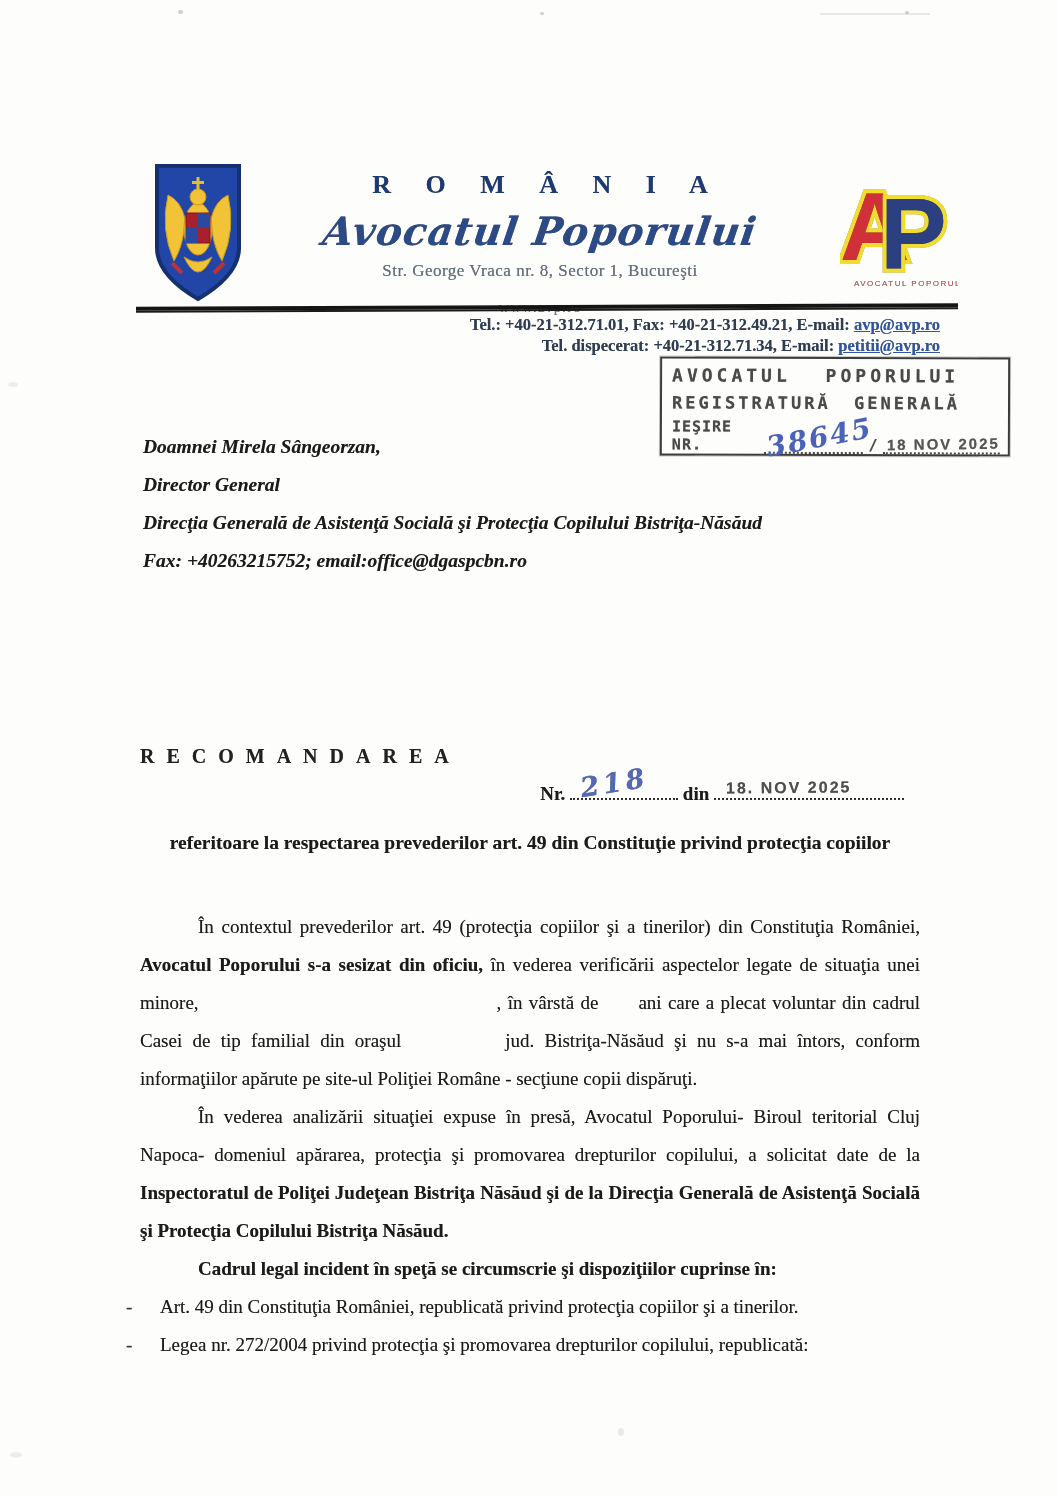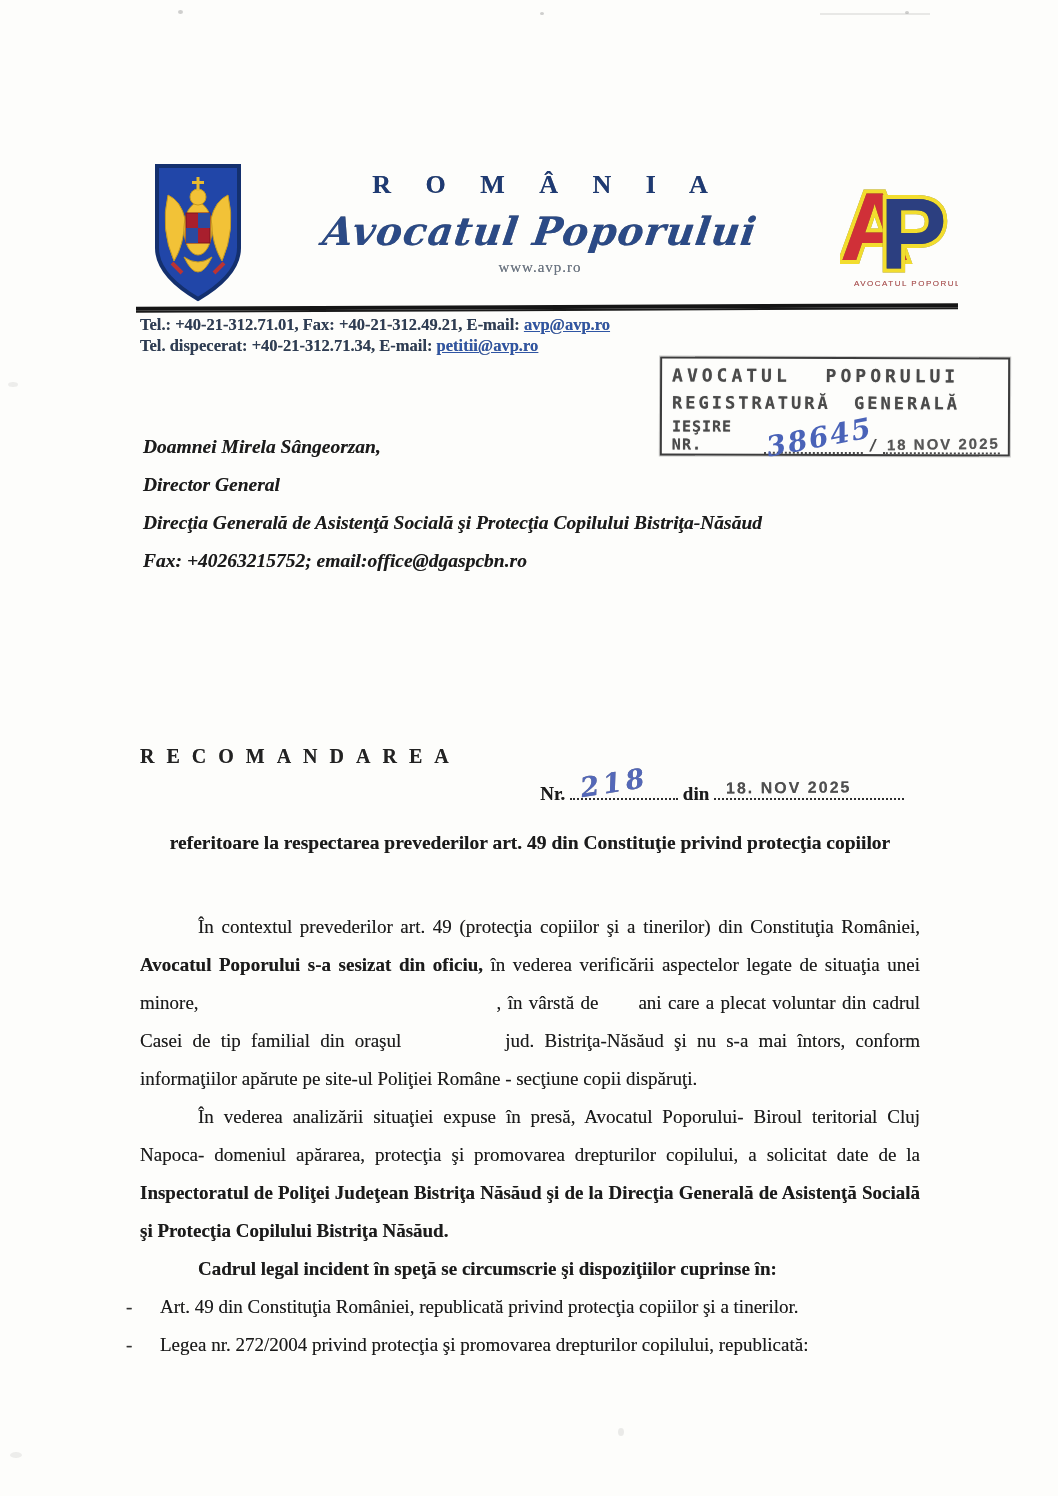--- a/index.html
+++ b/index.html
@@ -16,30 +16,30 @@
   .hdr-center { position:absolute; left:250px; top:170px; width:580px; text-align:center; }
   .country {
     font-family:"Liberation Serif",serif; font-weight:bold; font-size:26px;
     letter-spacing:14px; padding-left:14px; color:#1e3a73;
   }
   .script-name {
     margin-top:8px; font-family:"DejaVu Serif",serif; font-style:italic; font-weight:bold;
     font-size:39px; color:#2b4a86; transform:skewX(-8deg); letter-spacing:1px;
   }
   .addr { margin-top:7px; font-size:17px; color:#64707f; letter-spacing:0.5px; }
-  .site { margin-top:5px; font-size:15px; color:#6b7685; letter-spacing:1px; }
+  .site { margin-top:18px; font-size:15px; color:#6b7685; letter-spacing:1px; }
   .ap-logo { position:absolute; left:840px; top:172px; width:118px; height:122px; }
 
   .hdr-rule {
     position:absolute; left:136px; top:305px; width:822px; height:4px;
     border-top:4px solid #151515; border-bottom:2px solid #1a1a1a;
     transform:rotate(-0.25deg);
   }
 
-  .tel-block { position:absolute; left:140px; top:314px; width:800px; text-align:left;
+  .tel-block { position:absolute; left:140px; top:314px; width:800px; text-align:right;
                font-size:16.5px; color:#2e3d54; font-weight:bold; line-height:21px; }
   .tel-block a { color:#2f55a4; text-decoration:underline; font-weight:bold; }
 
   
   .stamp {
     position:absolute; left:660px; top:357px; width:350px; height:99px;
     border:2px solid #3c3c3c; box-shadow:0 0 0 1px rgba(60,60,60,0.25);
     padding:6px 8px 4px 10px; transform:rotate(0.2deg);
     font-family:"DejaVu Sans Mono",monospace; color:#4a4a4a;
     text-shadow:0 0 0.7px rgba(74,74,74,0.6);
@@ -125,20 +125,21 @@
     <rect x="40" y="18" width="12" height="3" fill="#e8ba2e"></rect>
     <rect x="34" y="50" width="24" height="30" fill="#a81f2d" stroke="#7d1520" stroke-width="1"></rect>
     <rect x="46" y="50" width="12" height="15" fill="#2a4aa0"></rect>
     <rect x="34" y="65" width="12" height="15" fill="#2a4aa0"></rect>
     <path d="M20,100 L30,110 M62,110 L72,100" stroke="#b33" stroke-width="4"></path>
   </svg>
 
   <div class="hdr-center">
     <div class="country">R O M Â N I A</div>
     <div class="script-name">Avocatul Poporului</div>
+    <div class="addr">Str. George Vraca nr. 8, Sector 1, Bucureşti</div>
     <div class="site">www.avp.ro</div>
   </div>
 
   <svg class="ap-logo" viewBox="0 0 118 122">
     <text x="0" y="88" font-family="Liberation Sans, sans-serif" font-weight="bold" font-size="96" fill="#d03038" stroke="#f2dd2e" stroke-width="8" paint-order="stroke">A</text>
     <text x="40" y="96" font-family="Liberation Sans, sans-serif" font-weight="bold" font-size="100" fill="#2c3f80" stroke="#f2dd2e" stroke-width="8" paint-order="stroke">P</text>
     <text x="14" y="114" font-family="Liberation Sans, sans-serif" font-size="8" letter-spacing="1.5" fill="#b23a3a" opacity="0.85">AVOCATUL POPORULUI</text>
   </svg>
 
   <div class="hdr-rule"></div>

